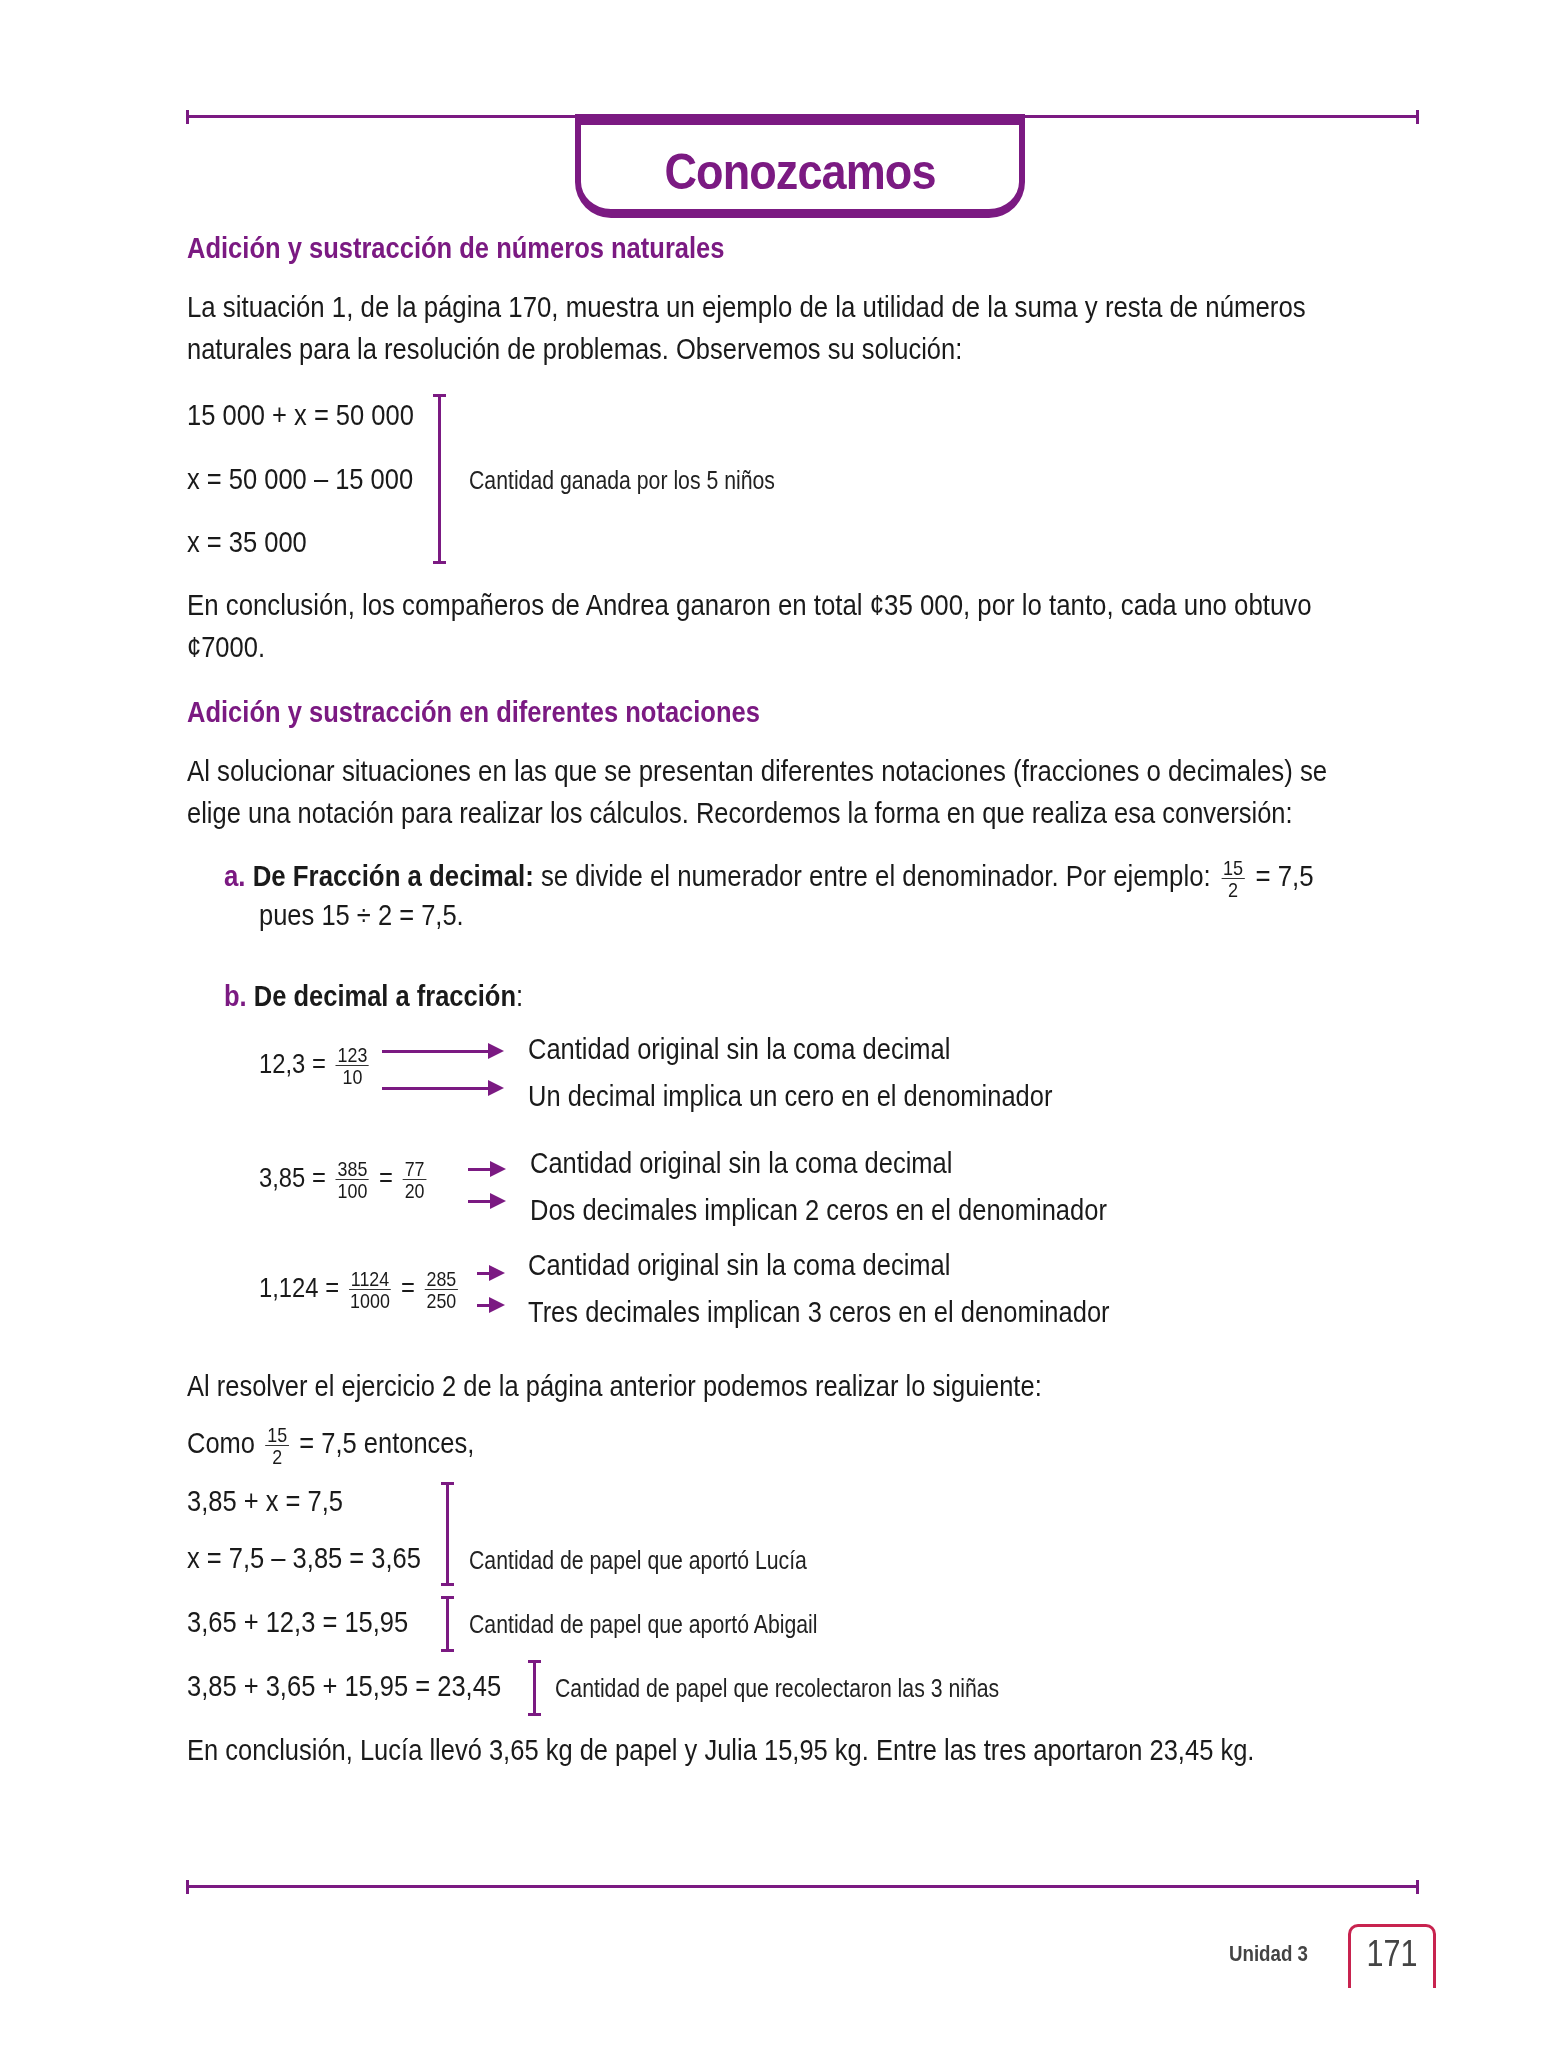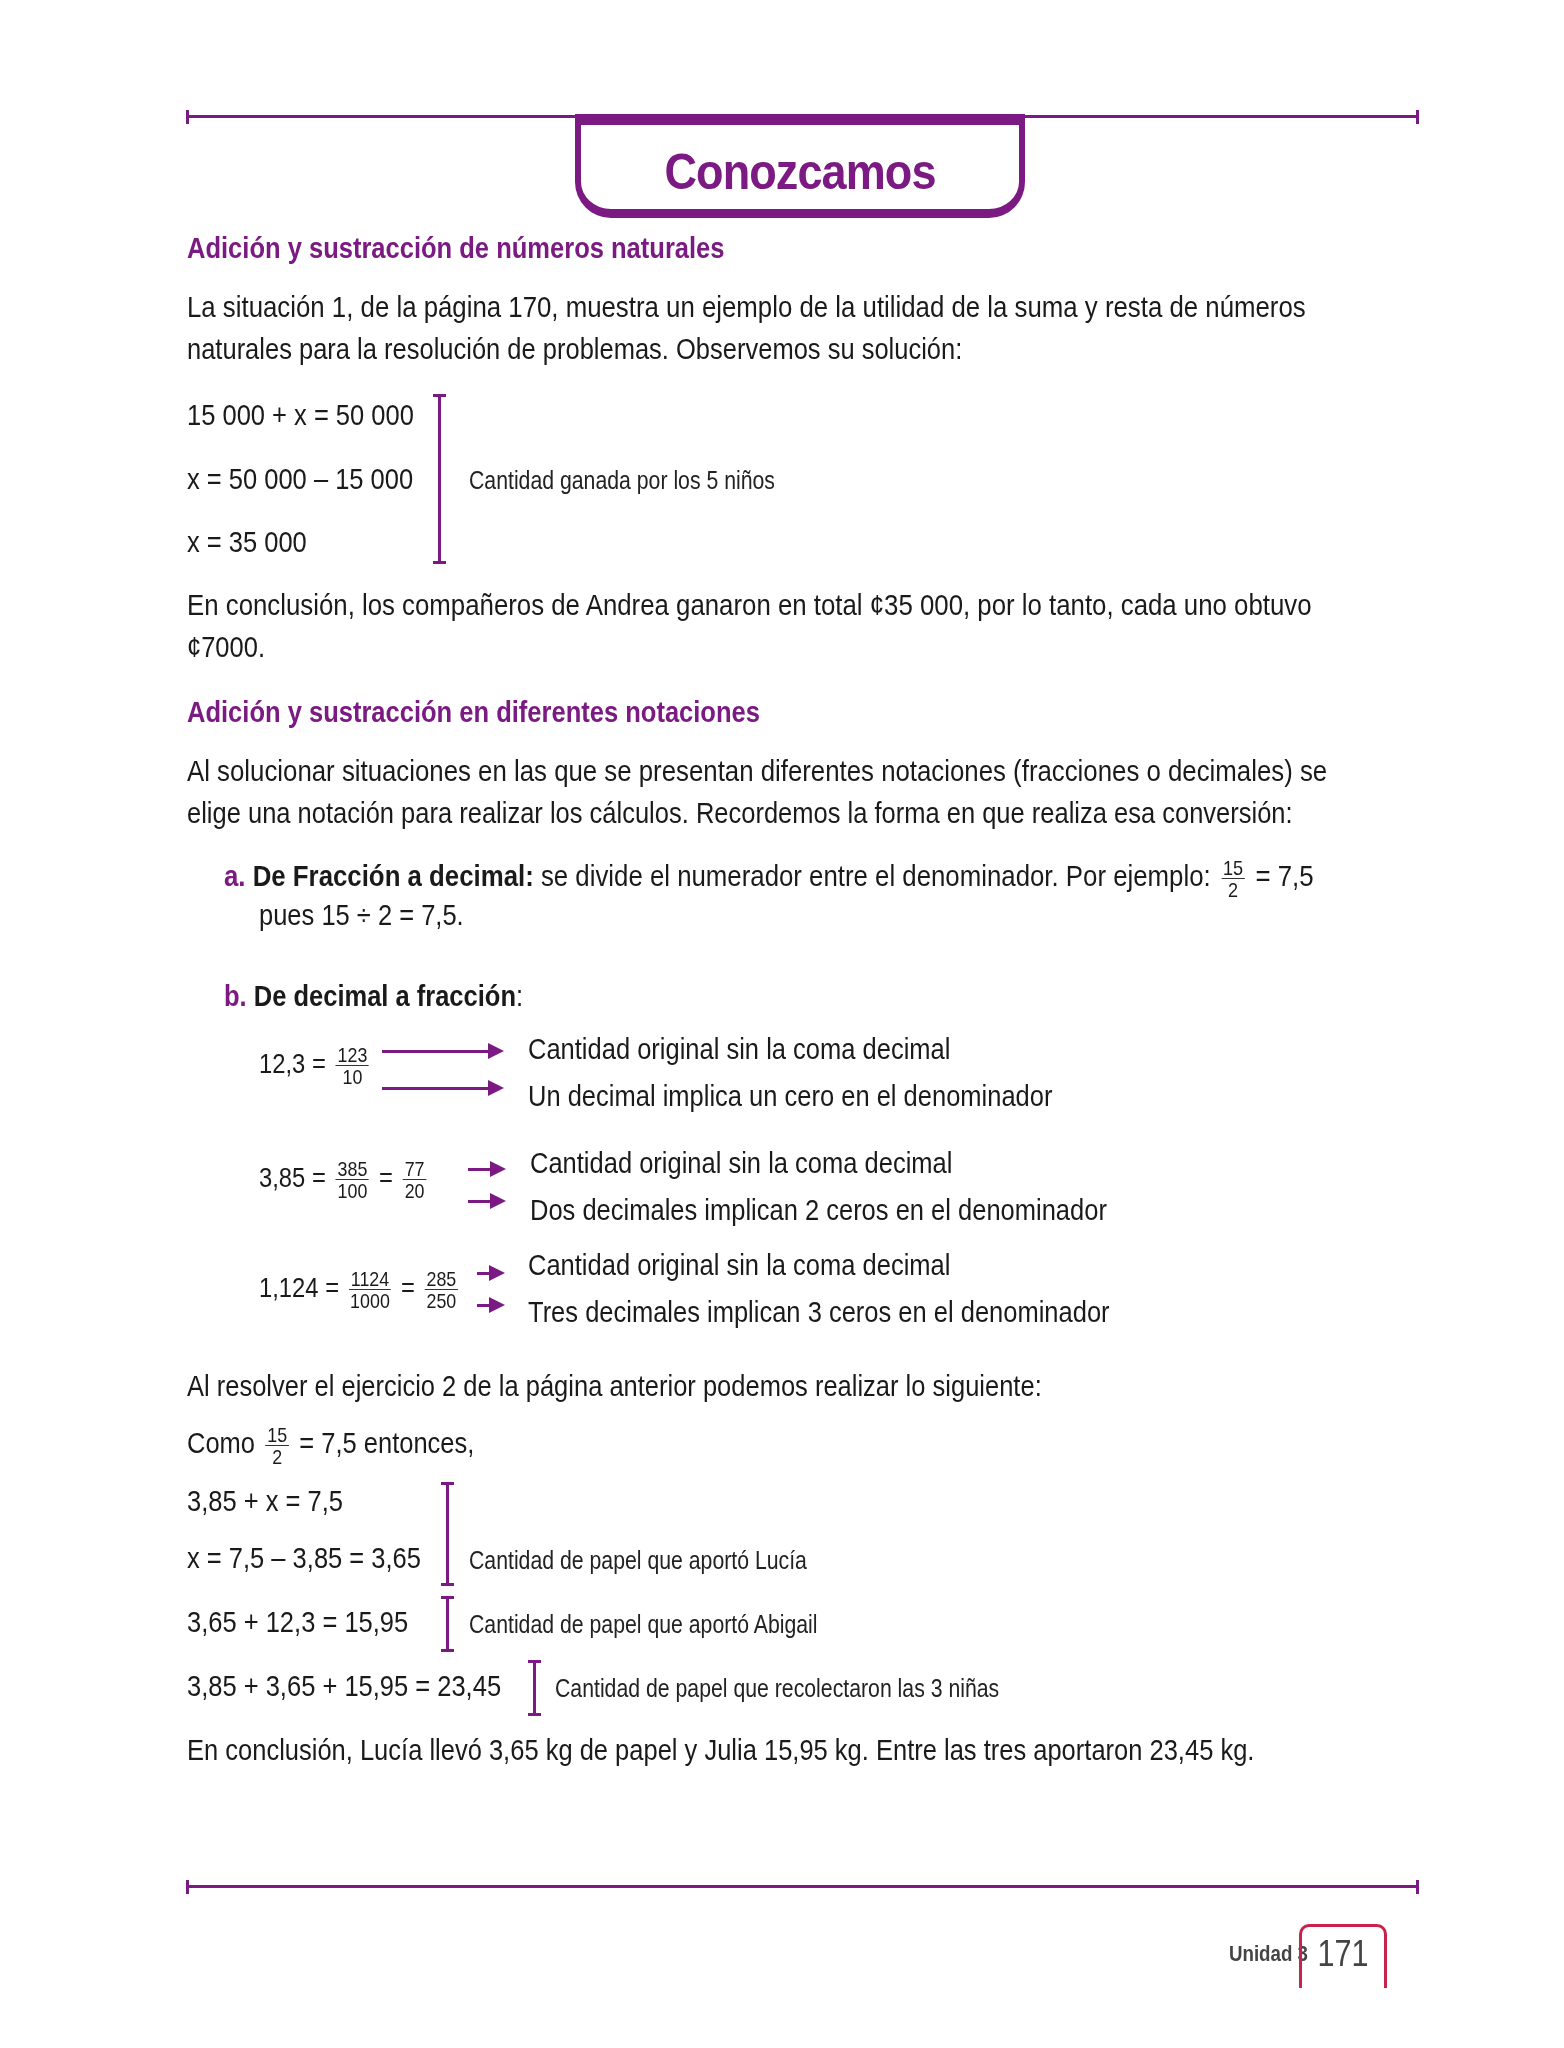--- a/index.html
+++ b/index.html
@@ -24,21 +24,21 @@
   .bracket { position:absolute; width:3px; background:#7B1A82; }
   .bracket::before, .bracket::after { content:""; position:absolute; left:-5px; width:13px; height:3px; background:#7B1A82; }
   .bracket::before { top:0; }
   .bracket::after { bottom:0; }
   .frac { display:inline-flex; flex-direction:column; align-items:center; vertical-align:middle;
           font-size:21px; line-height:21px; margin:0 4px; }
   .frac .num { border-bottom:1.5px solid #333; padding:0 2px; }
   .arrow { position:absolute; height:3px; background:#7B1A82; }
   .arrow::after { content:""; position:absolute; right:-4px; top:-7px; border-left:16px solid #7B1A82;
                   border-top:8px solid transparent; border-bottom:8px solid transparent; }
-  .page-box { position:absolute; left:1299px; top:1924px; width:88px; height:64px; box-sizing:border-box;
+  .page-box { position:absolute; left:1348px; top:1924px; width:88px; height:64px; box-sizing:border-box;
               border:3px solid #C8234F; border-bottom:none; border-radius:10px 10px 0 0; }
   .page-num { position:absolute; left:0; right:0; top:6px; text-align:center; font-size:36px; color:#444;
               transform:scaleX(0.85); }
   .unit { font-size:22px; font-weight:bold; color:#444; transform-origin:left center; transform:scaleX(0.85); }
 </style>
 </head>
 <body>
 
 <div class="rule" style="left:187px; top:115px; width:1231px;"></div>
 <div class="rule-cap" style="left:186px; top:110px;"></div>

